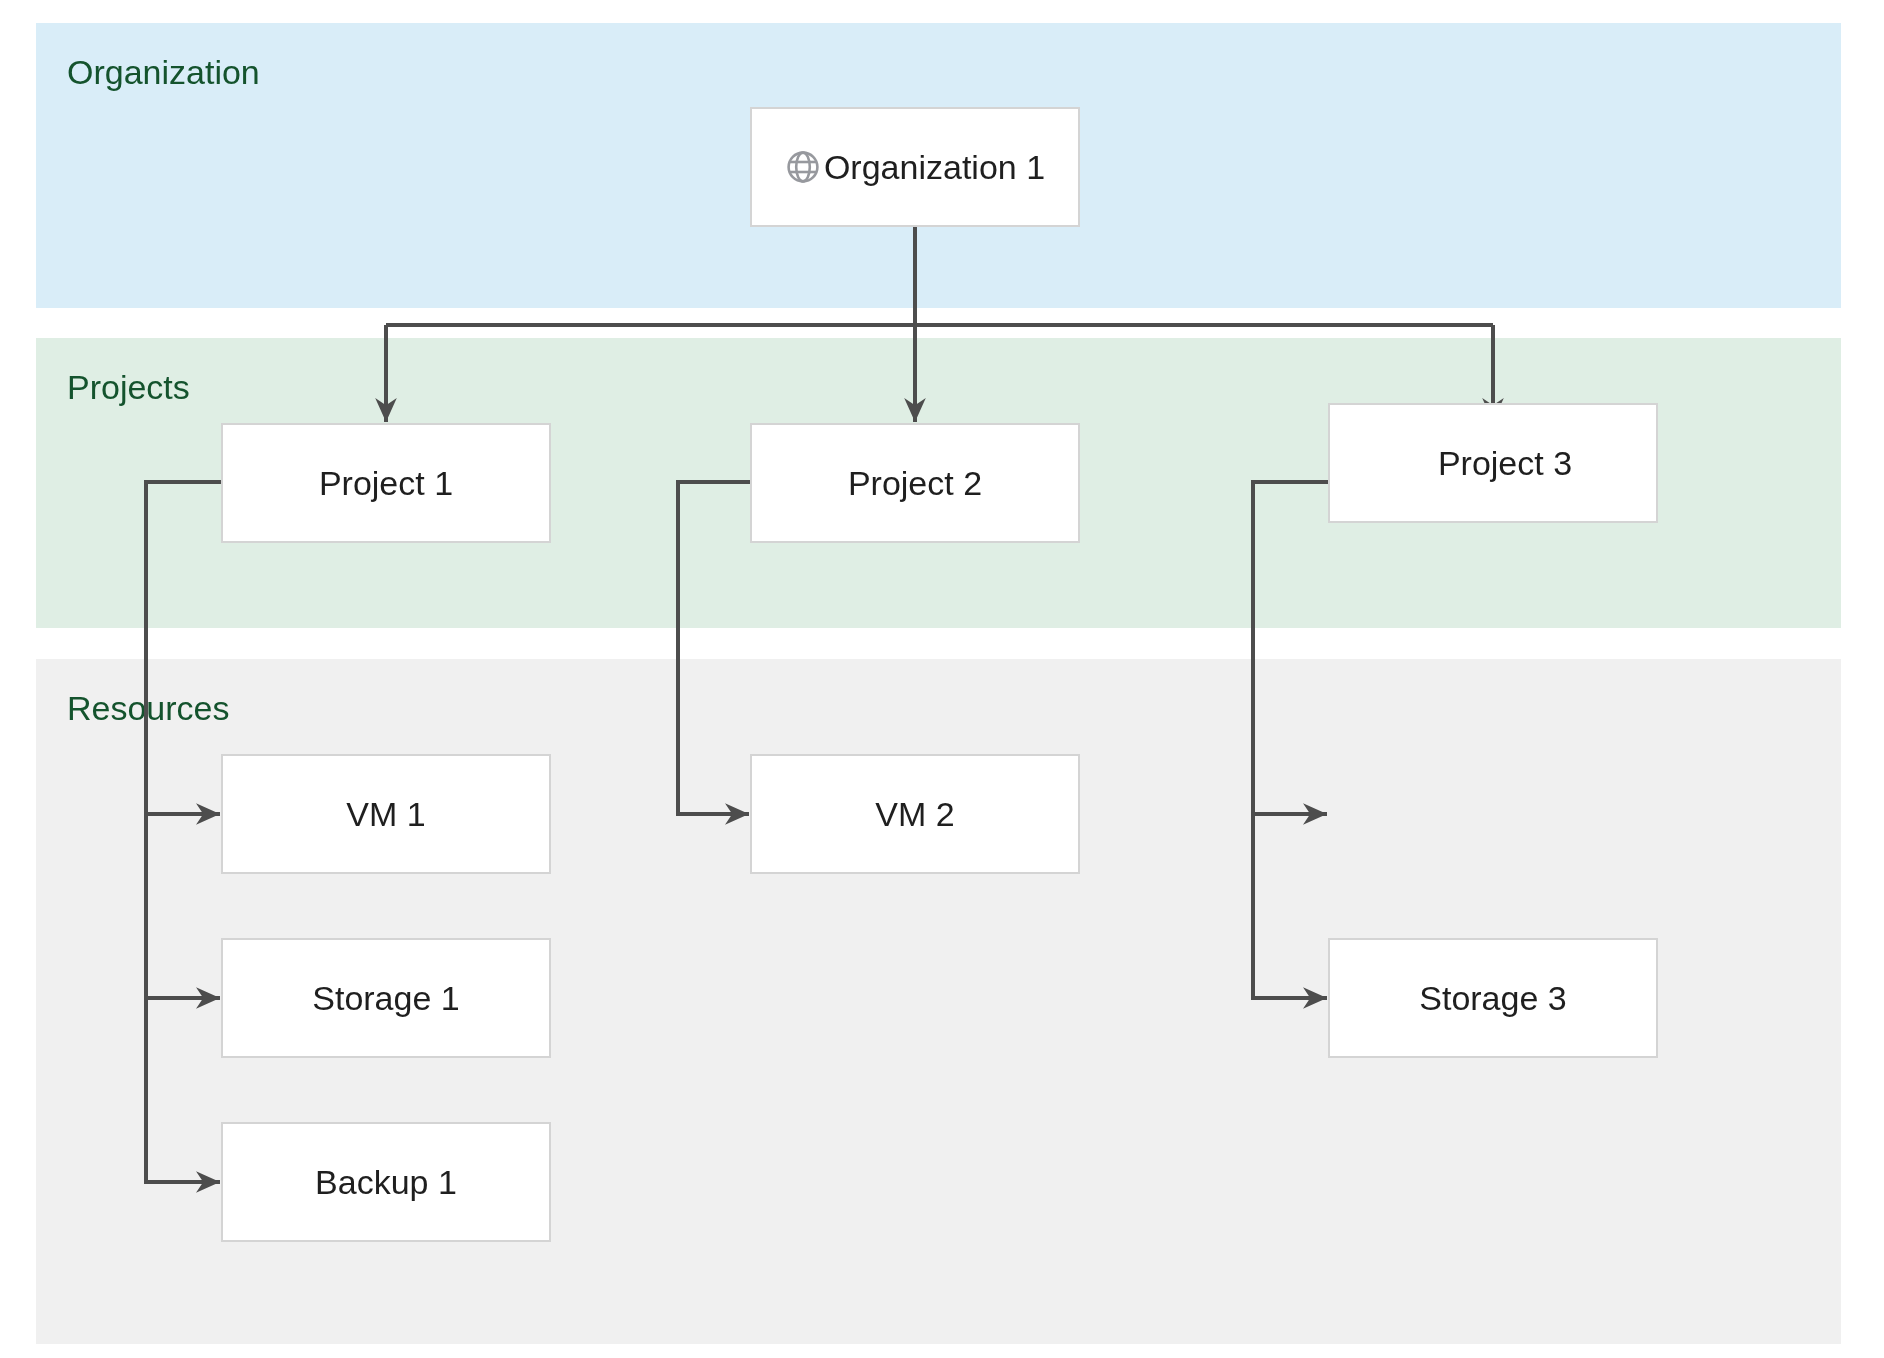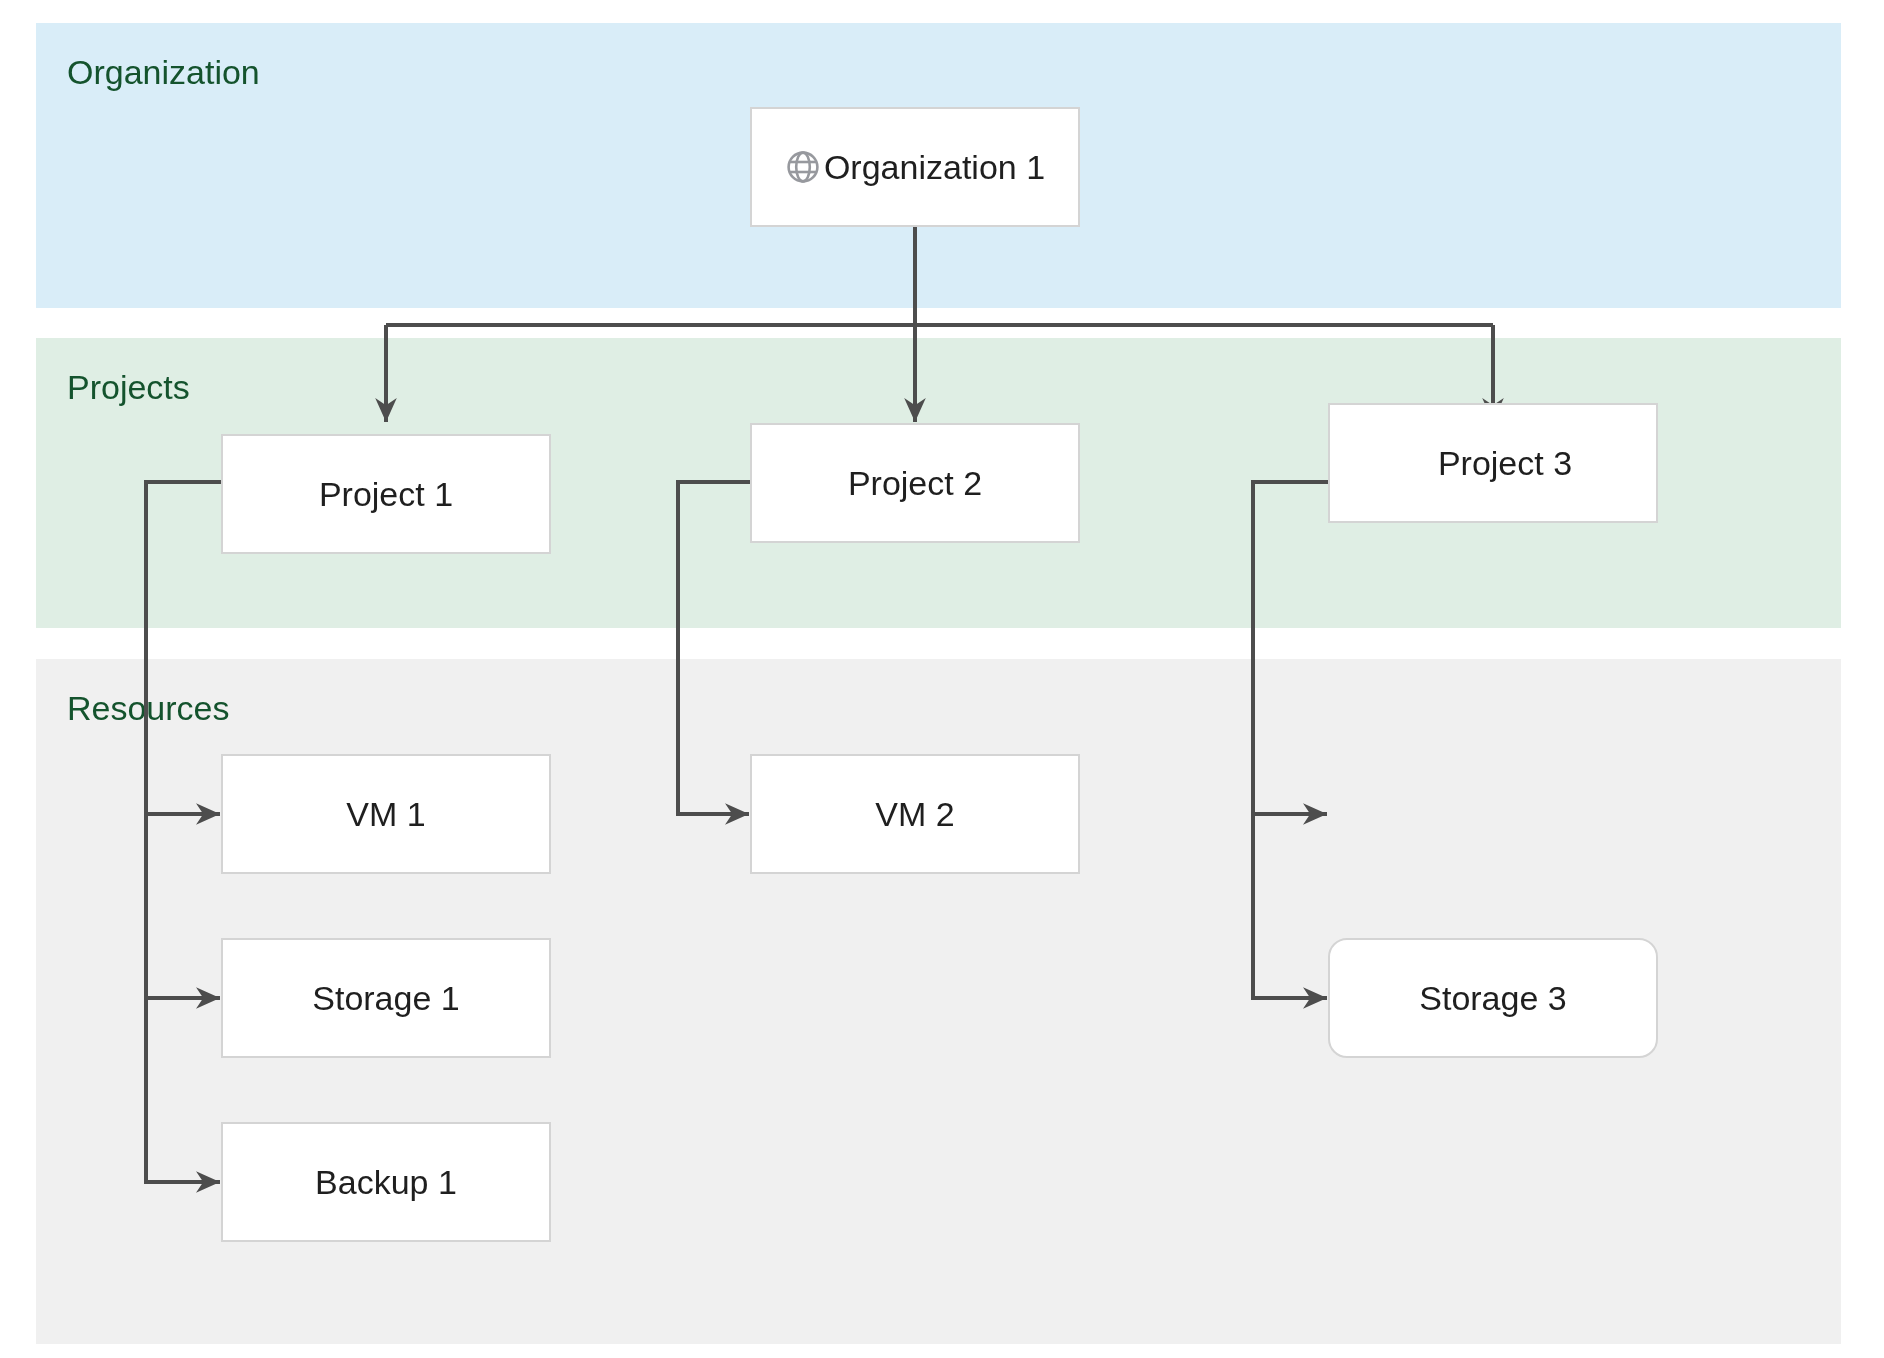--- a/index.html
+++ b/index.html
@@ -92,21 +92,21 @@
       <svg width="36" height="36" viewBox="0 0 36 36" fill="none" stroke="#97999e" stroke-width="2.6" xmlns="http://www.w3.org/2000/svg">
         <circle cx="18" cy="18" r="14.4"></circle>
         <ellipse cx="18" cy="18" rx="6.8" ry="14.4"></ellipse>
         <path d="M4.9,13 L31.1,13"></path>
         <path d="M4.9,23 L31.1,23"></path>
       </svg>
     </span>
     <span>Organization 1</span>
   </div>
 
-  <div class="node" style="left:221px; top:434px;justify-content:center;">
+  <div class="node" style="left:221px; top:423px;justify-content:center;">
     <span>Project 1</span>
   </div>
   <div class="node" style="left:750px; top:423px;">
     <span>Project 2</span>
   </div>
   <div class="node" style="left:1328px; top:403px;padding-left:24px;">
     <span>Project 3</span>
   </div>
 
   <div class="node" style="left:221px; top:754px;">
@@ -114,17 +114,17 @@
   </div>
   <div class="node" style="left:221px; top:938px;">
     <span>Storage 1</span>
   </div>
   <div class="node" style="left:221px; top:1122px;">
     <span>Backup 1</span>
   </div>
   <div class="node" style="left:750px; top:754px;">
     <span>VM 2</span>
   </div>
-  <div class="node" style="left:1328px; top:938px;border-radius:19px;">
+  <div class="node" style="left:1328px; top:938px;">
     <span>Storage 3</span>
   </div>
 
 </div>
 
 </body></html>

